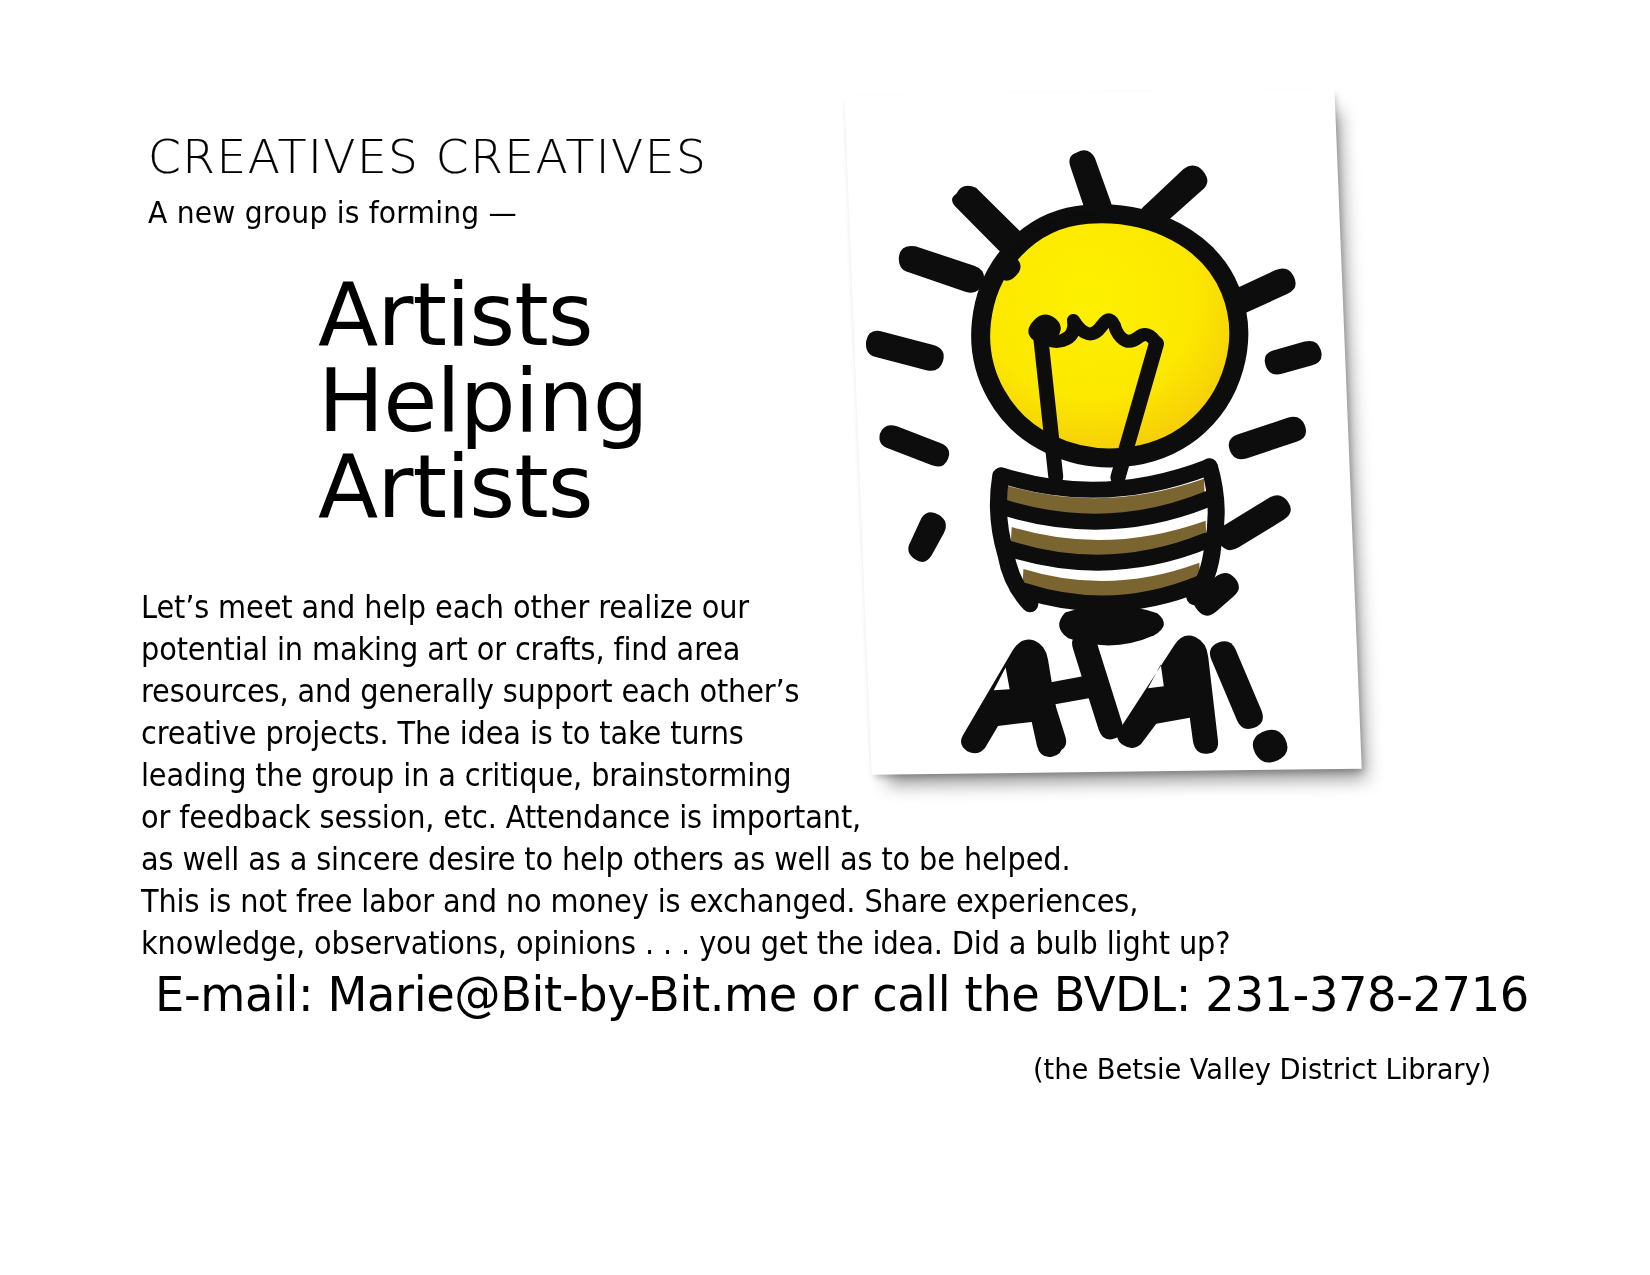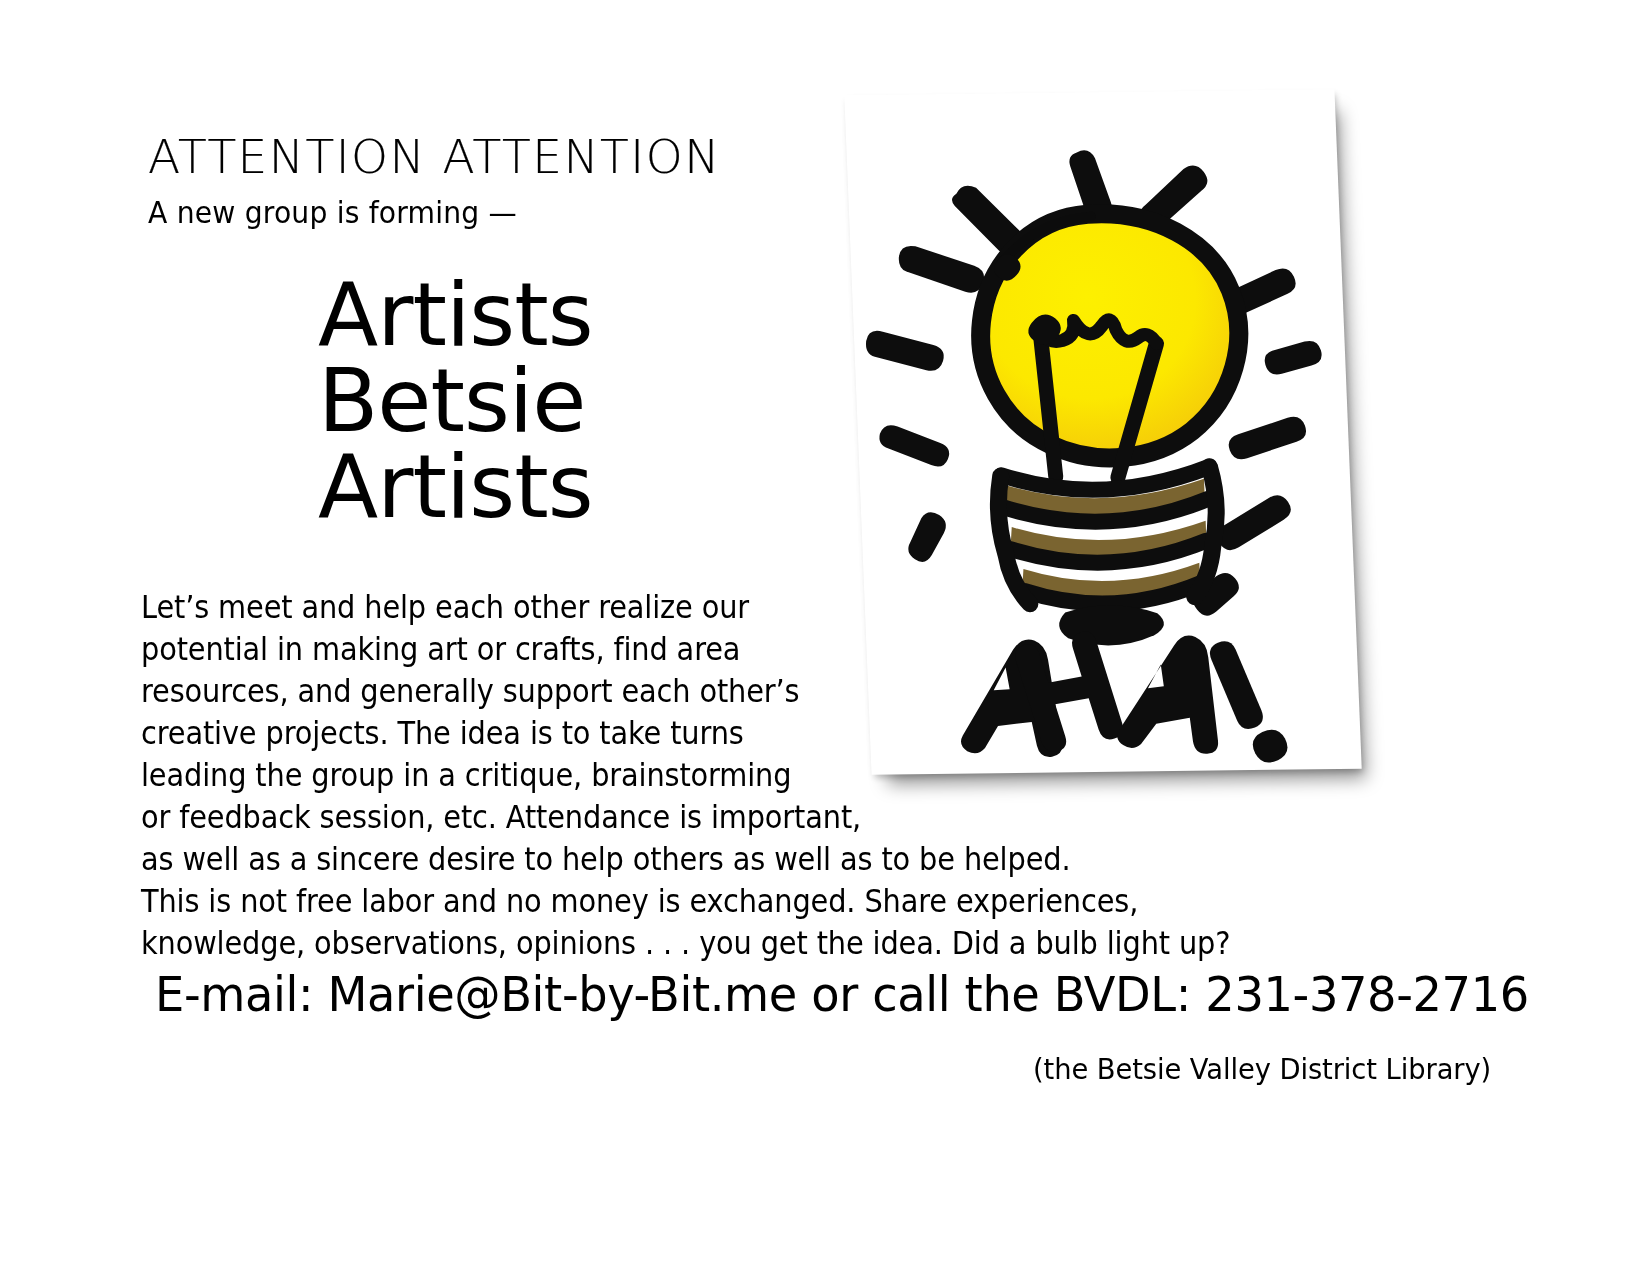--- a/index.html
+++ b/index.html
@@ -131,27 +131,27 @@
     width: 490px;
     height: 680px;
   }
   #card-art svg { display: block; width: 100%; height: 100%; }
 </style>
 </head>
 <body>
 
 <div id="flyer">
 
-  <div class="attention">ATTENTION ATTENTION</div>
+  <div class="attention">CREATIVES CREATIVES</div>
 
   <div class="subline">A new group is forming —</div>
 
   <div class="headline">
     <div>Artists</div>
-    <div>Betsie</div>
+    <div>Helping</div>
     <div>Artists</div>
   </div>
 
   <div class="bodycopy">
     <span class="ln">Let’s meet and help each other realize our</span>
     <span class="ln">potential in making art or crafts, find area</span>
     <span class="ln">resources, and generally support each other’s</span>
     <span class="ln">creative projects. The idea is to take turns</span>
     <span class="ln">leading the group in a critique, brainstorming</span>
     <span class="ln">or feedback session, etc. Attendance is important,</span>

